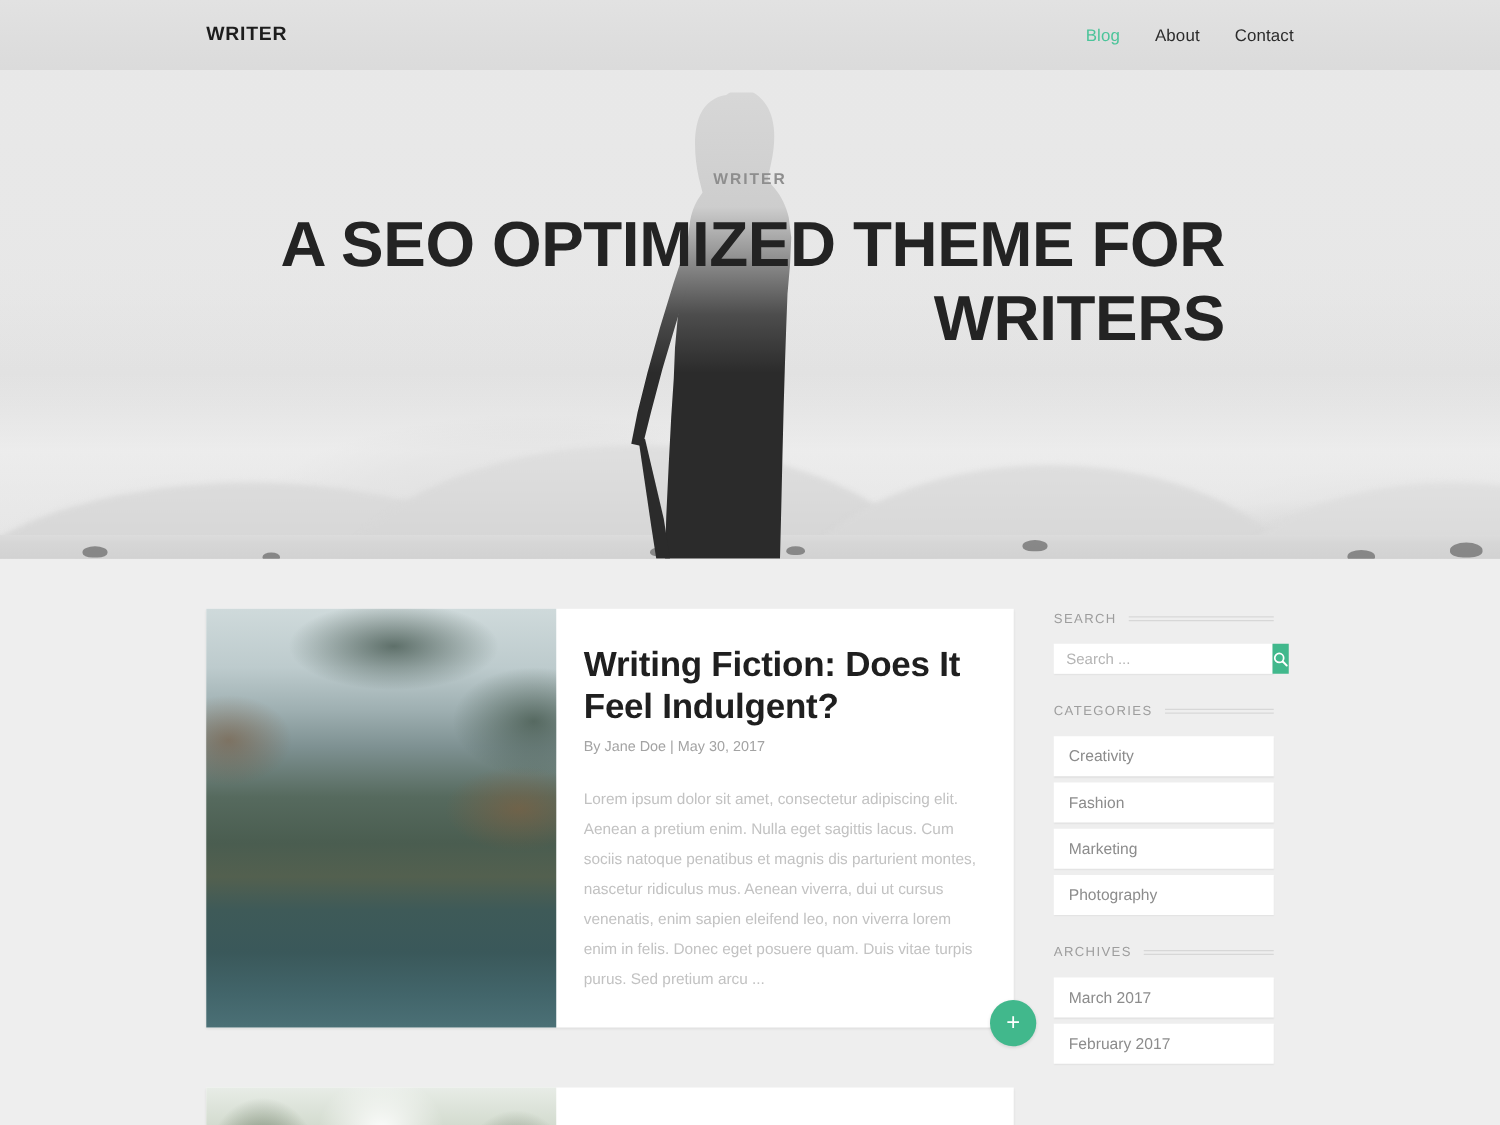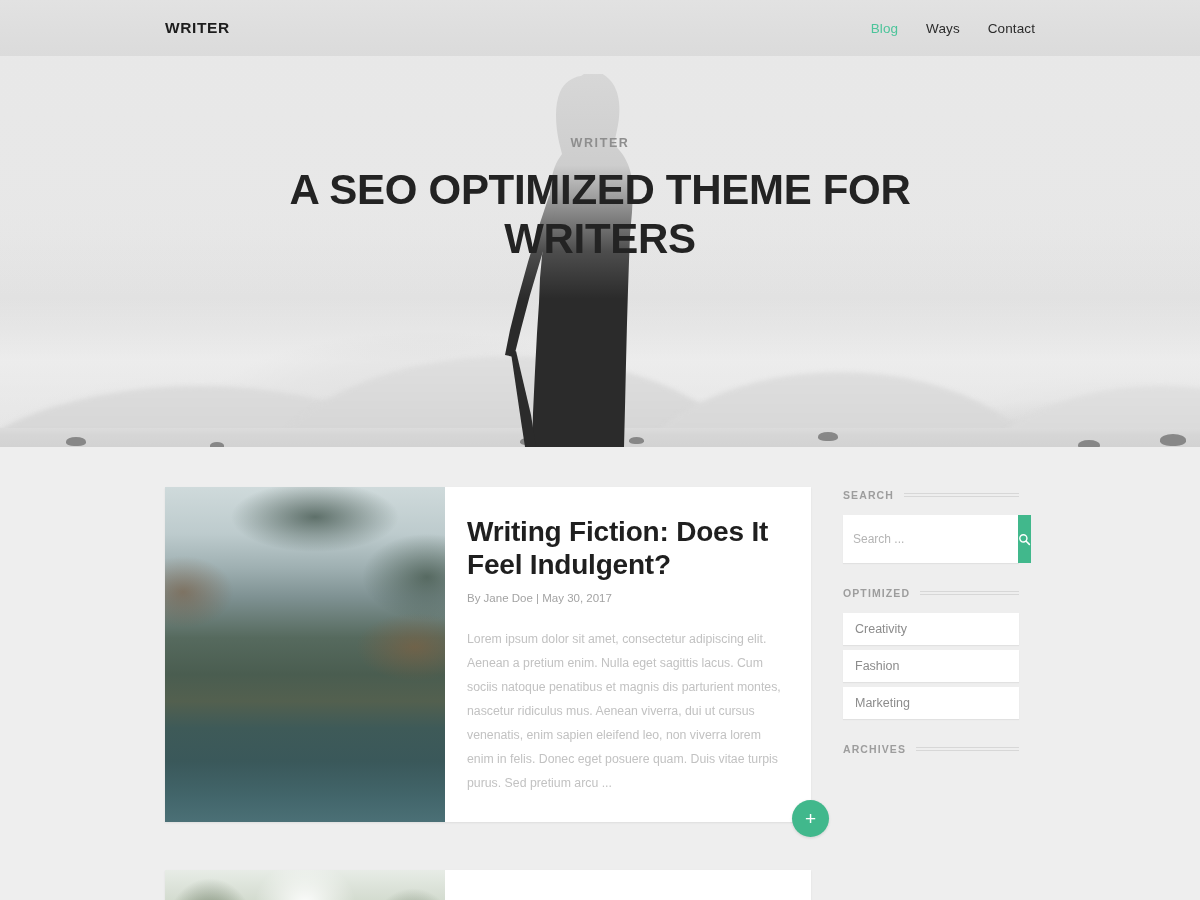--- a/index.html
+++ b/index.html
@@ -107,27 +107,28 @@
     padding-top: 80px;
   }
   .hero-kicker {
     font-size: 12.5px;
     font-weight: 700;
     letter-spacing: 1.6px;
     color: #8e8e8e;
     margin-bottom: 16px;
   }
   .hero-title {
-    font-size: 42px;
+    font-size: 51px;
     font-weight: 700;
     line-height: 1.16;
     letter-spacing: -0.3px;
     color: #232323;
     max-width: 760px;
     margin: 0 auto;
+    text-align: right;
   }
 
   
   .content {
     width: 870px;
     margin: 0 auto;
     padding-top: 40px;
     display: flex;
     gap: 32px;
     align-items: flex-start;
@@ -223,32 +224,32 @@
     box-shadow: 0 1px 3px rgba(0,0,0,0.12);
   }
 
   
   .widget { margin-bottom: 24px; }
   .widget-title {
     display: flex;
     align-items: center;
     gap: 10px;
     font-size: 10.5px;
-    font-weight: 700;
+    font-weight: 400;
     letter-spacing: 1.1px;
     color: #9d9d9d;
     margin-bottom: 14px;
   }
   .widget-title .rule {
     flex: 1;
     height: 4px;
     border-top: 1px solid #d7d7d7;
     border-bottom: 1px solid #d7d7d7;
   }
-  .search-form { display: flex; height: 48px; box-shadow: 0 1px 1px rgba(0,0,0,0.05); }
+  .search-form { display: flex; height: 24px; box-shadow: 0 1px 1px rgba(0,0,0,0.05); }
   .search-input {
     flex: 1;
     border: none;
     background: #ffffff;
     padding: 0 10px;
     font-size: 12px;
     color: #888;
     font-family: "Liberation Sans", sans-serif;
     outline: none;
   }
@@ -275,21 +276,21 @@
   }
 </style>
 </head>
 <body>
 
 <header class="site-header">
   <div class="header-inner">
     <a class="brand" href="#">WRITER</a>
     <nav class="main-nav">
       <a class="nav-link is-active" href="#">Blog</a>
-      <a class="nav-link" href="#">Ways</a>
+      <a class="nav-link" href="#">About</a>
       <a class="nav-link" href="#">Contact</a>
     </nav>
   </div>
 </header>
 
 <section class="hero">
   <div class="hero-photo">
     <div class="dune dune-a"></div>
     <div class="dune dune-b"></div>
     <div class="dune dune-c"></div>
@@ -354,37 +355,48 @@
           <svg width="13" height="13" viewBox="0 0 16 16">
             <circle cx="6.6" cy="6.6" r="4.4" fill="none" stroke="#ffffff" stroke-width="1.7"></circle>
             <line x1="10.1" y1="10.1" x2="14" y2="14" stroke="#ffffff" stroke-width="1.9" stroke-linecap="round"></line>
           </svg>
         </button>
       </form>
     </section>
 
     <section class="widget">
       <div class="widget-title">
-        <span>OPTIMIZED</span>
+        <span>CATEGORIES</span>
         <span class="rule"></span>
       </div>
       <ul class="widget-list">
         <li>
             <a href="#">Creativity</a>
           </li>
         <li>
             <a href="#">Fashion</a>
           </li>
         <li>
             <a href="#">Marketing</a>
+          </li>
+        <li>
+            <a href="#">Photography</a>
           </li>
       </ul>
     </section>
 
     <section class="widget">
       <div class="widget-title">
         <span>ARCHIVES</span>
         <span class="rule"></span>
       </div>
+      <ul class="widget-list">
+        <li>
+            <a href="#">March 2017</a>
+          </li>
+        <li>
+            <a href="#">February 2017</a>
+          </li>
+      </ul>
     </section>
 
   </aside>
 </div>
 
 </body></html>

